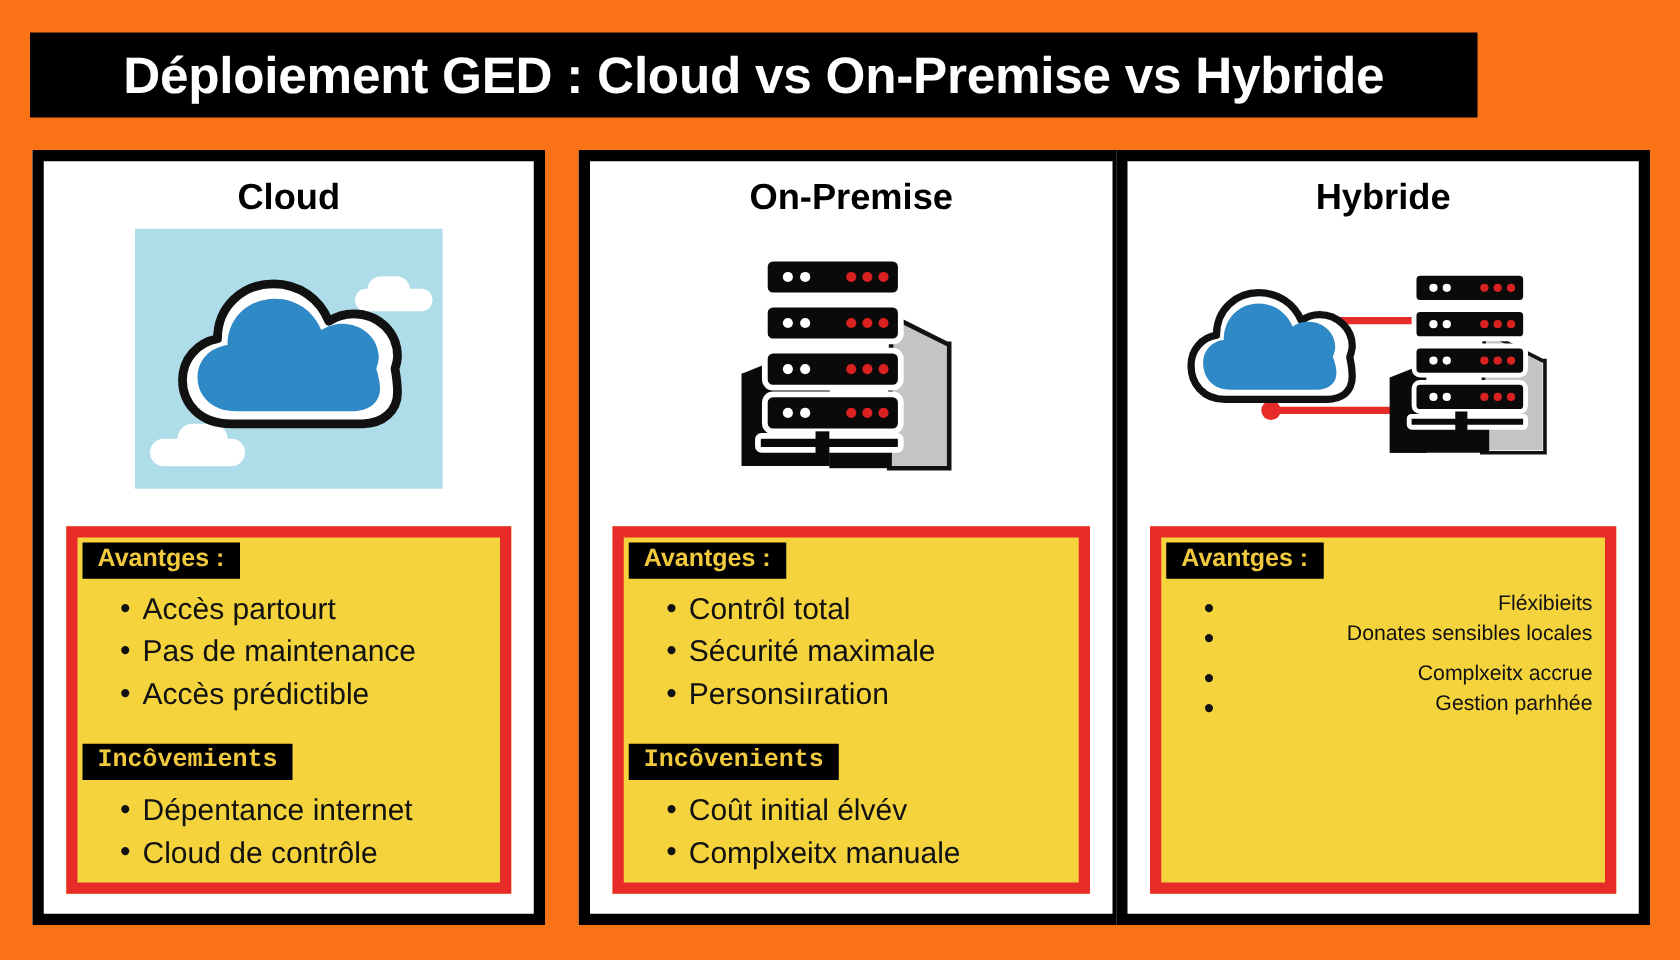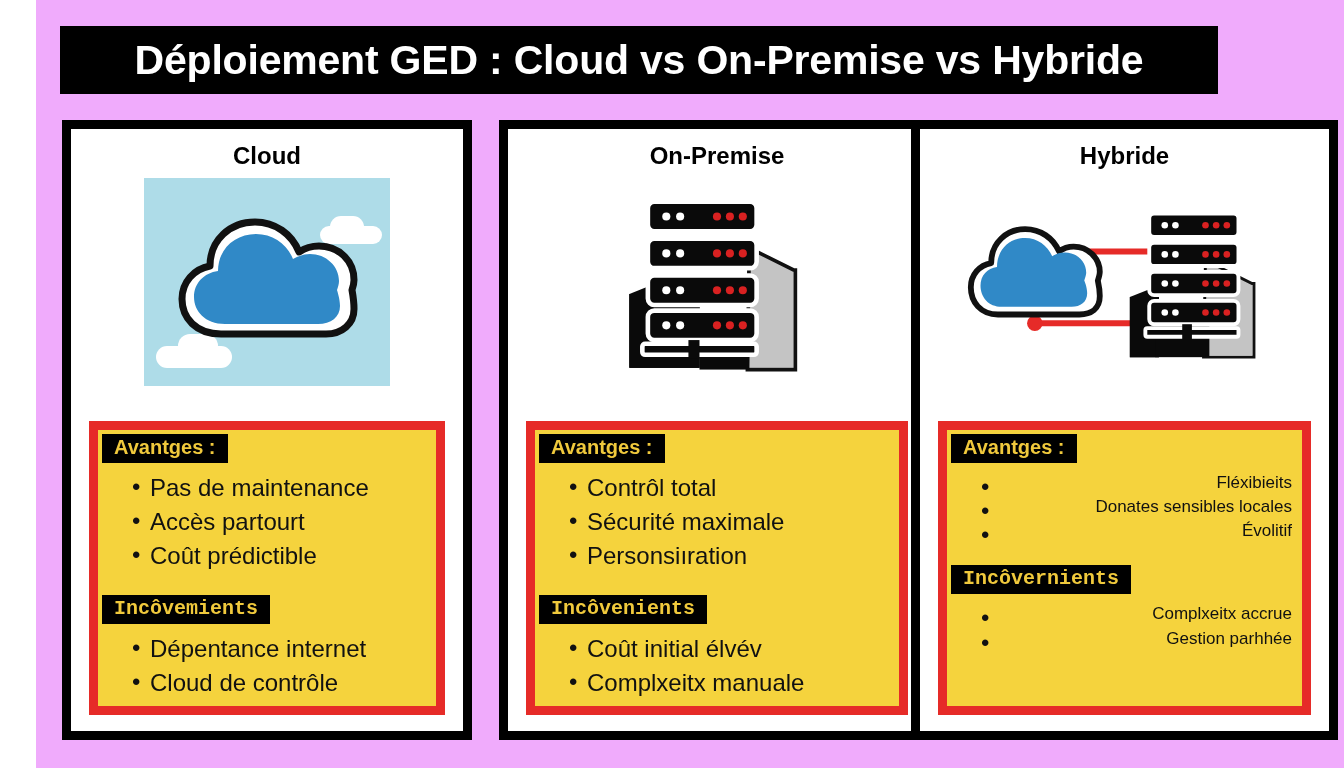--- a/index.html
+++ b/index.html
@@ -11,22 +11,21 @@
     width: 1344px;
     height: 768px;
     font-family: "Liberation Sans", sans-serif;
     overflow: hidden;
     position: relative;
   }
 
   #infographic {
     position: absolute;
     inset: 0;
-    background: #f0abfc;
-    margin-left: 36px;
+    background: #f97316;
   }
 
   
   .title-banner {
     position: absolute;
     left: 24px;
     top: 26px;
     width: 1158px;
     height: 68px;
     background: #000000;
@@ -46,25 +45,25 @@
   .card {
     position: absolute;
     top: 120px;
     height: 620px;
     background: #ffffff;
     border: 9px solid #000000;
     box-sizing: border-box;
   }
   #card-cloud      { left: 26px;  width: 410px; }
   #card-onpremise  { left: 463px; width: 436px; }
-  #card-hybride    { left: 875px; width: 427px; }
+  #card-hybride    { left: 893px; width: 427px; }
 
   .card-title {
     text-align: center;
-    font-size: 24px;
+    font-size: 29px;
     font-weight: bold;
     color: #000000;
     margin-top: 14px;
     line-height: 1.05;
   }
 
   
   .icon-zone {
     height: 228px;
     display: flex;
@@ -174,23 +173,23 @@
                    C173,78 172,81 171,84
                    C171,84 174,93 174,100 C174,111 165,118 152,118 Z" fill="#3089C7"></path>
         </svg>
       </div>
     </div>
 
     <div class="info-panel">
       <div class="panel-inner">
         <div class="section-head head-advantages">Avantges :</div>
         <ul class="bullet-list">
+          <li>Accès partourt</li>
           <li>Pas de maintenance</li>
-          <li>Accès partourt</li>
-          <li>Coût prédictible</li>
+          <li>Accès prédictible</li>
         </ul>
         <div class="section-head head-drawbacks">Incôvemients</div>
         <ul class="bullet-list">
           <li>Dépentance internet</li>
           <li>Cloud de contrôle</li>
         </ul>
       </div>
     </div>
   </div>
 
@@ -327,23 +326,21 @@
         <rect x="224" y="128" width="10" height="16" fill="#0A0A0A"></rect>
       </svg>
     </div>
 
     <div class="info-panel">
       <div class="panel-inner">
         <div class="section-head head-advantages">Avantges :</div>
         <ul class="bullet-list">
           <li>Fléxibieits</li>
           <li>Donates sensibles locales</li>
-          <li>Évolitif</li>
-        </ul>
-        <div class="section-head head-drawbacks">Incôvernients</div>
+        </ul>
         <ul class="bullet-list">
           <li>Complxeitx accrue</li>
           <li>Gestion parhhée</li>
         </ul>
       </div>
     </div>
   </div>
 
 </div>
 

